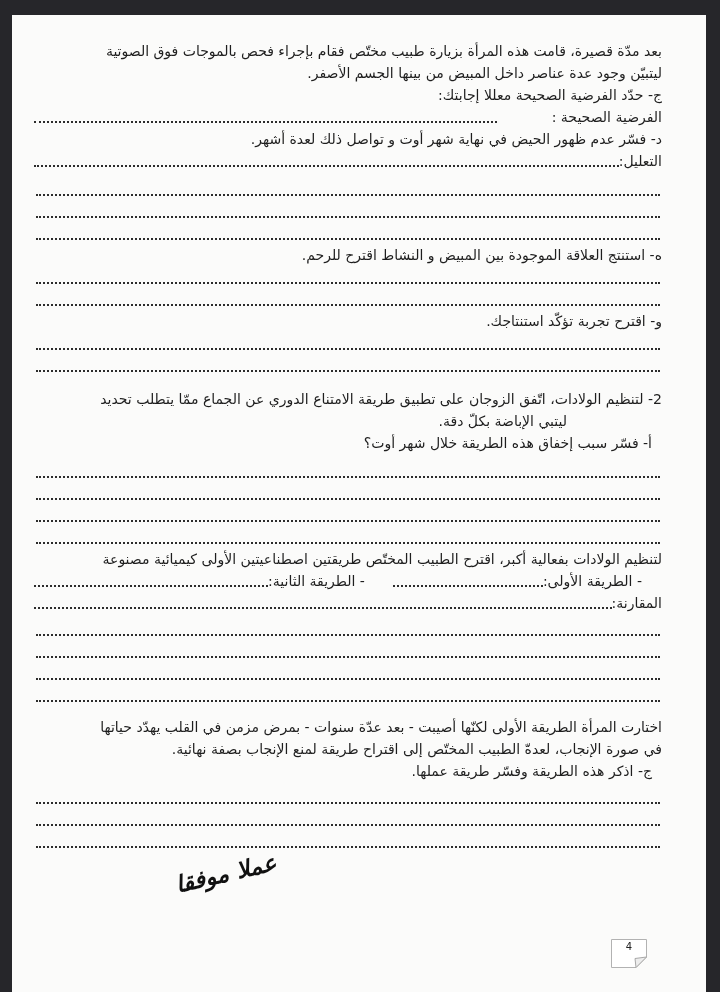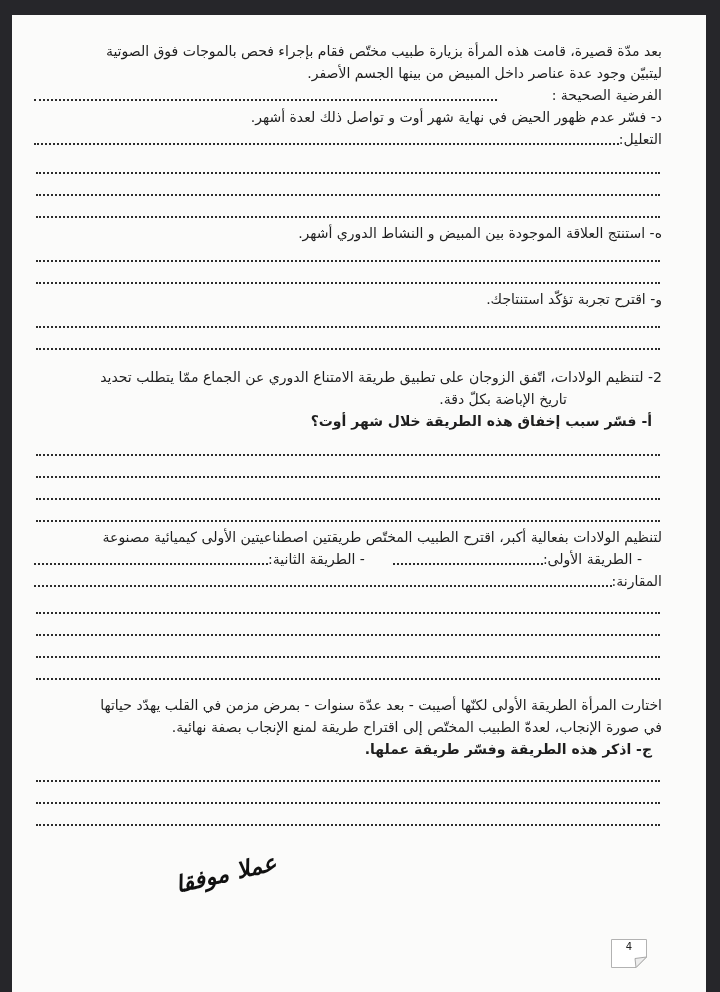--- a/index.html
+++ b/index.html
@@ -36,21 +36,21 @@
   }
   .dots.gap{margin-right:55px;}
   .dots.fixed{flex:0 0 150px;margin-left:28px;}
   .dotline{height:22px;position:relative;}
   .dotline::after{
     content:"";
     position:absolute;left:2px;right:2px;bottom:4px;
     border-bottom:2px dotted #2c2c2c;
   }
   .ind95{padding-right:95px;}
-  .ind10{padding-right:10px;font-weight:bold;}
+  .ind10{padding-right:10px;}
   .ind20{padding-right:20px;}
   .sp4{height:4px;} .sp6{height:6px;} .sp10{height:10px;} .sp12{height:12px;}
   .signature{
     position:absolute;
     left:108px; top:868px;
     width:170px;
     direction:rtl;
     font-size:23px;
     font-weight:700;
     font-style:italic;
@@ -71,49 +71,50 @@
     color:#222;
   }
 </style>
 </head>
 <body>
 
 <div class="paper">
 
   <div class="line">بعد مدّة قصيرة، قامت هذه المرأة بزيارة طبيب مختّص فقام بإجراء فحص بالموجات فوق الصوتية</div>
   <div class="line">ليتبيّن وجود عدة عناصر داخل المبيض من بينها الجسم الأصفر.</div>
+  <div class="line">ج- حدّد الفرضية الصحيحة معللا إجابتك:</div>
 
   <div class="line flexrow">
     <span class="lbl">الفرضية الصحيحة :</span>
     <span class="dots gap"></span>
   </div>
 
   <div class="line">د- فسّر عدم ظهور الحيض في نهاية شهر أوت و تواصل ذلك لعدة أشهر.</div>
 
   <div class="line flexrow">
     <span class="lbl">التعليل:</span>
     <span class="dots"></span>
   </div>
   <div class="sp6"></div>
   <div class="dotline"></div>
   <div class="dotline"></div>
   <div class="dotline"></div>
 
-  <div class="line">ه- استنتج العلاقة الموجودة بين المبيض و النشاط الدوري أشهر.</div>
+  <div class="line">ه- استنتج العلاقة الموجودة بين المبيض و النشاط اقترح للرحم.</div>
   <div class="dotline"></div>
   <div class="dotline"></div>
 
   <div class="line">و- اقترح تجربة تؤكّد استنتاجك.</div>
   <div class="dotline"></div>
   <div class="dotline"></div>
 
   <div class="sp12"></div>
 
   <div class="line">2- لتنظيم الولادات، اتّفق الزوجان على تطبيق طريقة الامتناع الدوري عن الجماع ممّا يتطلب تحديد</div>
-  <div class="line ind95">تاريخ الإباضة بكلّ دقة.</div>
+  <div class="line ind95">ليتبي الإباضة بكلّ دقة.</div>
   <div class="line ind10">أ- فسّر سبب إخفاق هذه الطريقة خلال شهر أوت؟</div>
   <div class="sp6"></div>
   <div class="dotline"></div>
   <div class="dotline"></div>
   <div class="dotline"></div>
   <div class="dotline"></div>
 
   <div class="line">لتنظيم الولادات بفعالية أكبر، اقترح الطبيب المختّص طريقتين اصطناعيتين الأولى كيميائية مصنوعة</div>
 
   <div class="line flexrow ind20">

